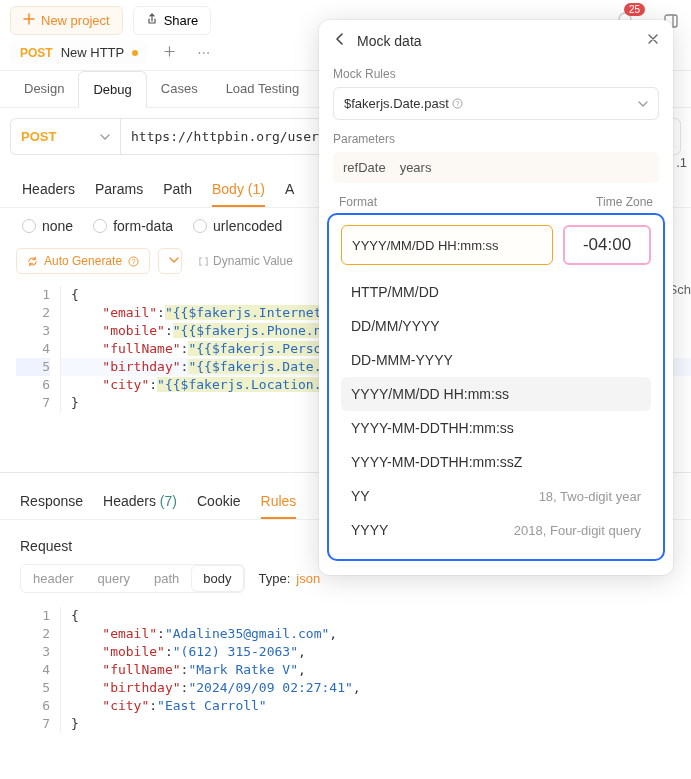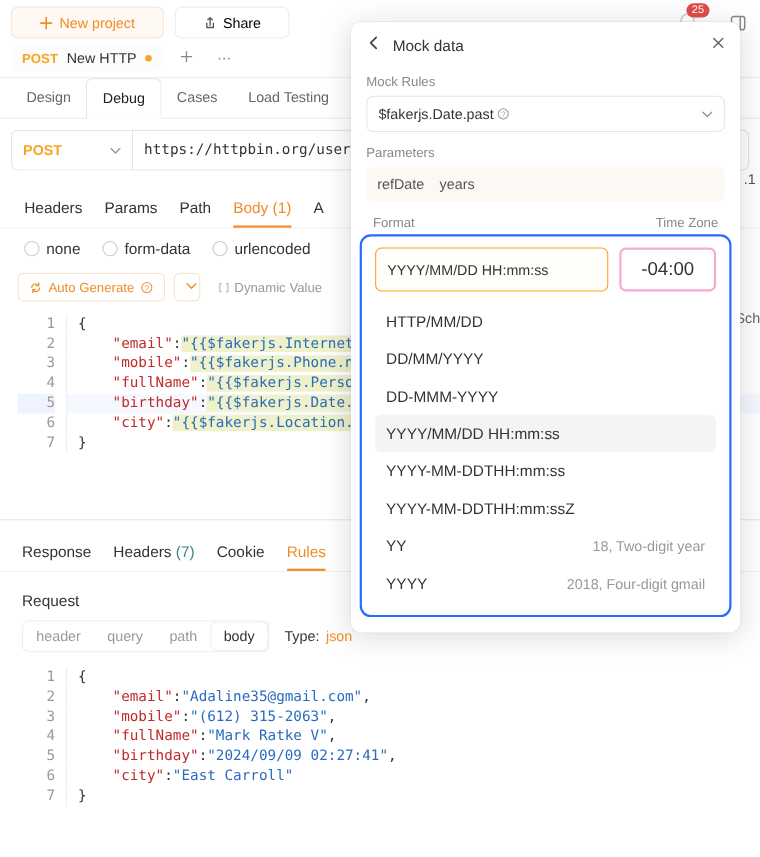--- a/index.html
+++ b/index.html
@@ -1,18 +1,18 @@
 <!DOCTYPE html>
 <html><head>
 <meta charset="utf-8">
 <style>
 * { box-sizing: border-box; margin: 0; padding: 0; }
 html, body { width: 691px; height: 779px; overflow: hidden; font-family: -apple-system, BlinkMacSystemFont, "Segoe UI", Helvetica, Arial, sans-serif; font-size: 13px; color: #333; background: #fff; }
 .topbar { display: flex; align-items: center; padding: 6px 10px; gap: 10px; }
-.btn { display: inline-flex; align-items: center; gap: 6px; padding: 6px 25px; border: 1px solid #eee; border-radius: 6px; background: #fff; cursor: pointer; font-size: 13px; }
+.btn { display: inline-flex; gap: 6px; padding: 6px 12px; border: 1px solid #eee; border-radius: 6px; background: #fff; cursor: pointer; font-size: 13px; }
 .btn.new { color: #f28c28; border-color: #f3e7d8; background:#fff9f3;}
 .btn svg { width: 12px; height: 12px; }
 .spacer { flex: 1; }
 .badge-wrap { position: relative; }
 .badge { position: absolute; top: -8px; right: -12px; background: #e34b4b; color: #fff; font-size: 10px; padding: 1px 5px; border-radius: 8px; }
 
 .tabstrip { display: flex; align-items: center; padding: 0 10px 6px; border-bottom: 1px solid #eee; gap: 10px; }
 .tab-main { display: flex; align-items: center; gap: 8px; padding: 4px 10px; border-radius: 6px; background: #fcfcfc; }
 .tab-main .method { color: #f5a623; font-weight: 700; font-size:12px;}
 .tab-main .dot { width: 6px; height: 6px; border-radius: 50%; background: #f5a623; }
@@ -335,17 +335,17 @@
       <div class="opt">
           <span>YYYY-MM-DDTHH:mm:ssZ</span>
           <span class="hint"></span>
         </div>
       <div class="opt">
           <span>YY</span>
           <span class="hint">18, Two-digit year</span>
         </div>
       <div class="opt">
           <span>YYYY</span>
-          <span class="hint">2018, Four-digit gmail</span>
+          <span class="hint">2018, Four-digit query</span>
         </div>
     </div>
   </div>
 </div>
 
 </body></html>

